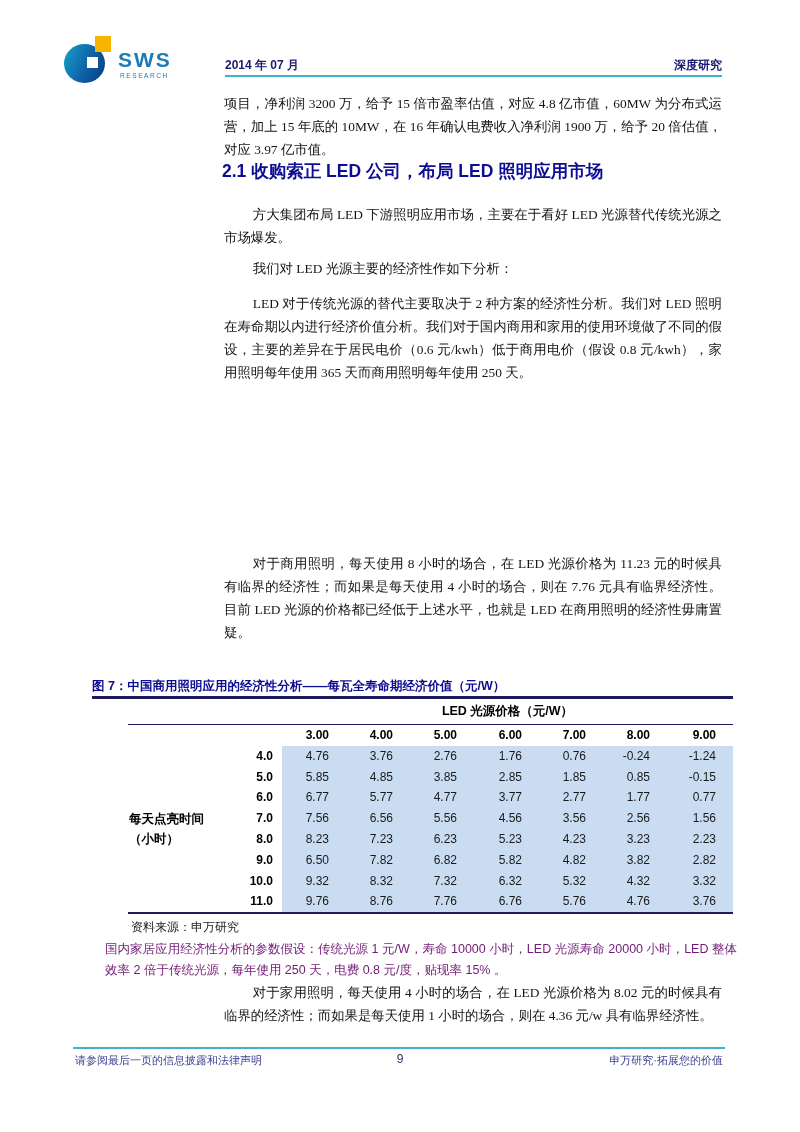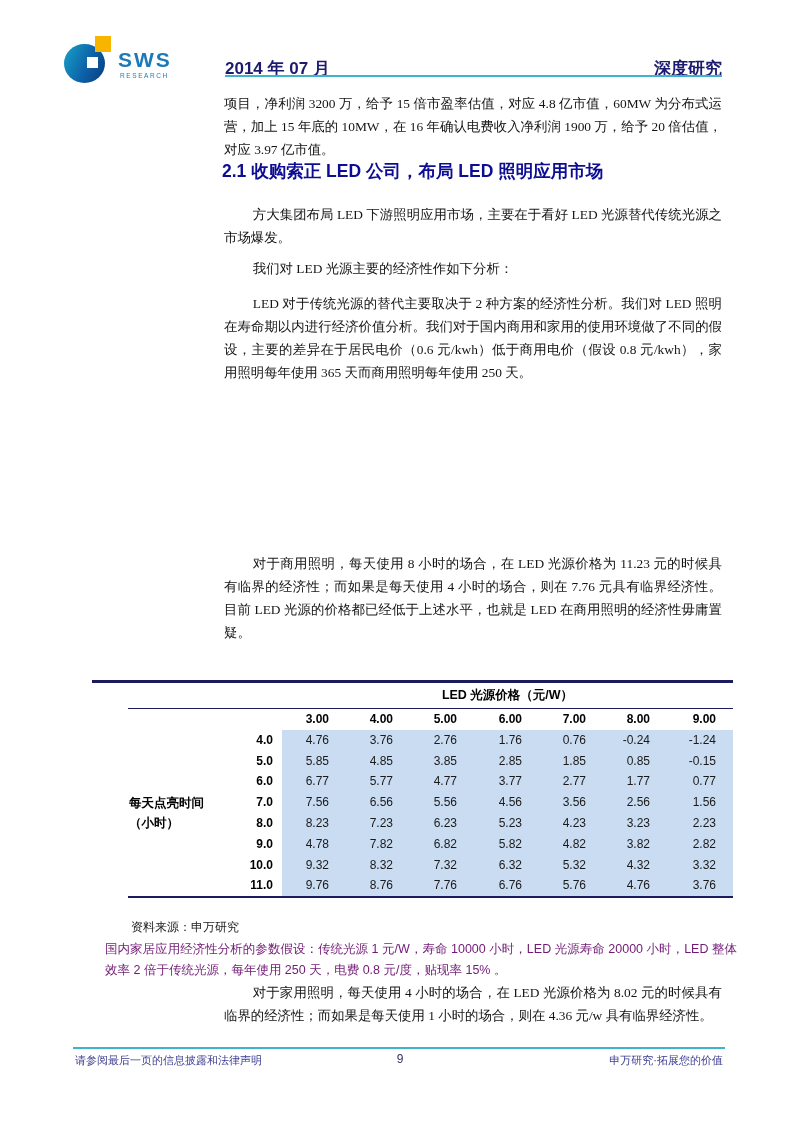--- a/index.html
+++ b/index.html
@@ -19,21 +19,21 @@
   .logo-text {
     position:absolute; left:54px; top:12px; font-family:"Liberation Sans",sans-serif;
     font-weight:bold; font-size:21px; letter-spacing:2px; color:#1d7ab8;
   }
   .logo-sub {
     position:absolute; left:56px; top:36px; font-family:"Liberation Sans",sans-serif;
     font-size:6.5px; letter-spacing:1.6px; color:#1d7ab8;
   }
   .header-date, .header-type {
     position:absolute; top:57px; font-family:"Liberation Sans",sans-serif;
-    font-weight:bold; font-size:17px; color:#1b1b6f;
+    font-weight:bold; font-size:12px; color:#1b1b6f;
   }
   .header-date { left:225px; }
   .header-type { right:78px; }
   .header-rule { position:absolute; left:225px; top:75px; width:497px; height:2px; background:#3cb4cd; }
 
   
   .para {
     position:absolute; left:224px; width:498px;
     font-size:13.4px; line-height:23px; text-align:justify; color:#141414;
   }
@@ -125,20 +125,21 @@
 
   <div class="para p1">项目，净利润 3200 万，给予 15 倍市盈率估值，对应 4.8 亿市值，60MW 为分布式运营，加上 15 年底的 10MW，在 16 年确认电费收入净利润 1900 万，给予 20 倍估值，对应 3.97 亿市值。</div>
   <div class="section-heading">2.1 收购索正 LED 公司，布局 LED 照明应用市场</div>
   <div class="para indent p3">我们对 LED 光源主要的经济性作如下分析：</div>
   <div class="para indent p2">方大集团布局 LED 下游照明应用市场，主要在于看好 LED 光源替代传统光源之市场爆发。</div>
   <div class="para indent p4">LED 对于传统光源的替代主要取决于 2 种方案的经济性分析。我们对 LED 照明在寿命期以内进行经济价值分析。我们对于国内商用和家用的使用环境做了不同的假设，主要的差异在于居民电价（0.6 元/kwh）低于商用电价（假设 0.8 元/kwh），家用照明每年使用 365 天而商用照明每年使用 250 天。</div>
   <div class="para indent p6">对于商用照明，每天使用 8 小时的场合，在 LED 光源价格为 11.23 元的时候具有临界的经济性；而如果是每天使用 4 小时的场合，则在 7.76 元具有临界经济性。目前 LED 光源的价格都已经低于上述水平，也就是 LED 在商用照明的经济性毋庸置疑。</div>
   <div class="para indent p7">对于家用照明，每天使用 4 小时的场合，在 LED 光源价格为 8.02 元的时候具有临界的经济性；而如果是每天使用 1 小时的场合，则在 4.36 元/w 具有临界经济性。</div>
 
   <div class="figure">
+    <div class="fig-caption">图 7：中国商用照明应用的经济性分析——每瓦全寿命期经济价值（元/W）</div>
     <div class="fig-rule"></div>
     <table class="econ">
       <colgroup>
         <col style="width:100px">
           <col style="width:54px">
         <col style="width:64px">
           <col style="width:64px">
           <col style="width:64px">
           <col style="width:65px">
         <col style="width:64px">
@@ -211,21 +212,21 @@
           <td class="val">8.23</td>
           <td class="val">7.23</td>
           <td class="val">6.23</td>
           <td class="val">5.23</td>
           <td class="val">4.23</td>
           <td class="val">3.23</td>
           <td class="val">2.23</td>
         </tr>
         <tr>
           <th class="hour">9.0</th>
-          <td class="val">4.78</td>
+          <td class="val">6.50</td>
           <td class="val">7.82</td>
           <td class="val">6.82</td>
           <td class="val">5.82</td>
           <td class="val">4.82</td>
           <td class="val">3.82</td>
           <td class="val">2.82</td>
         </tr>
         <tr>
           <th class="hour">10.0</th>
           <td class="val">9.32</td>

